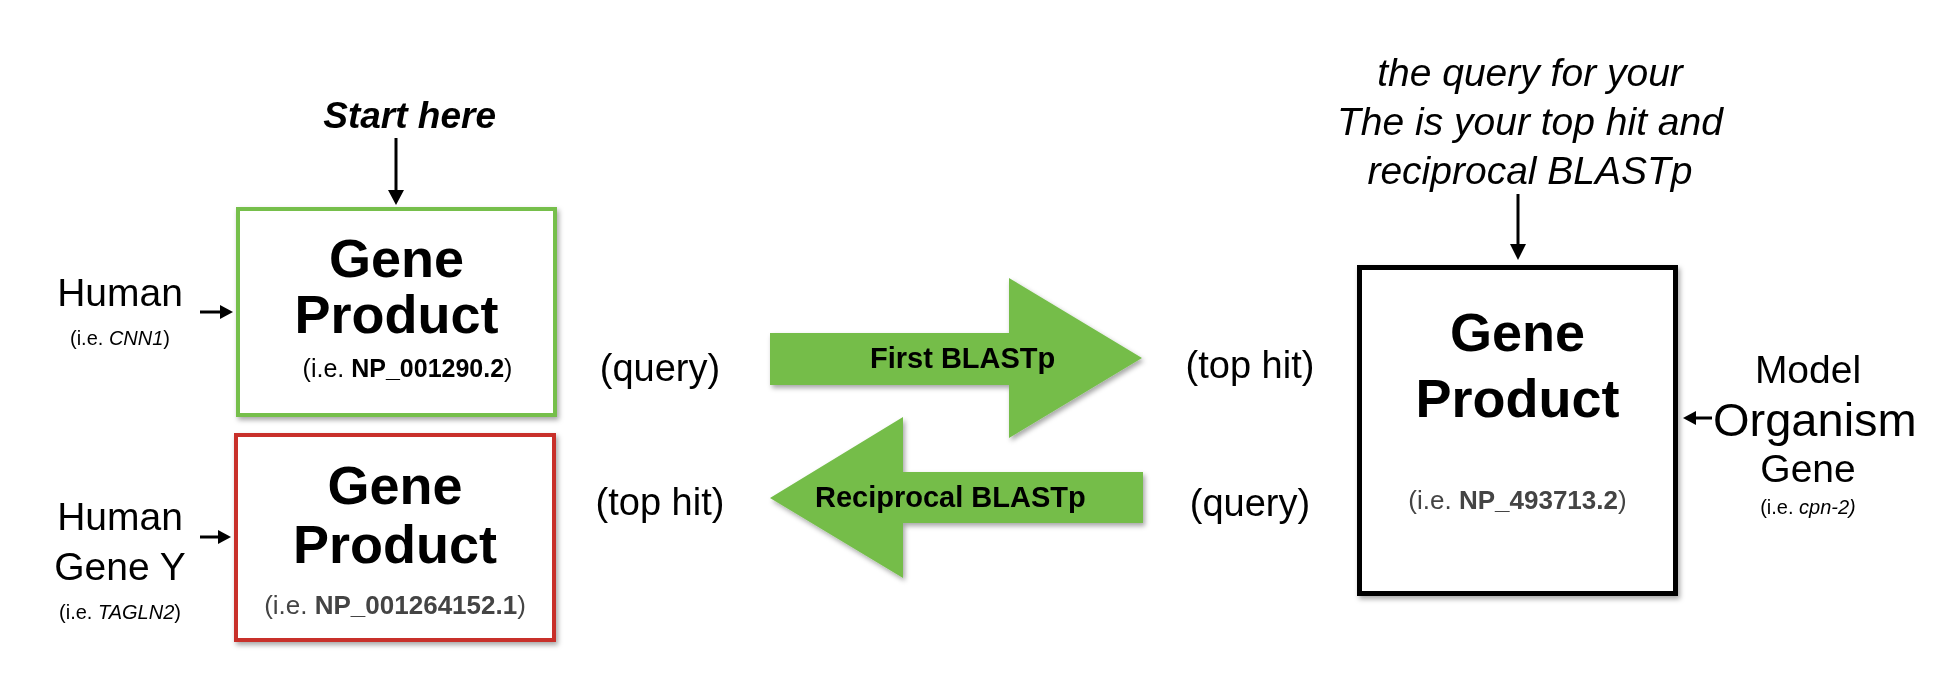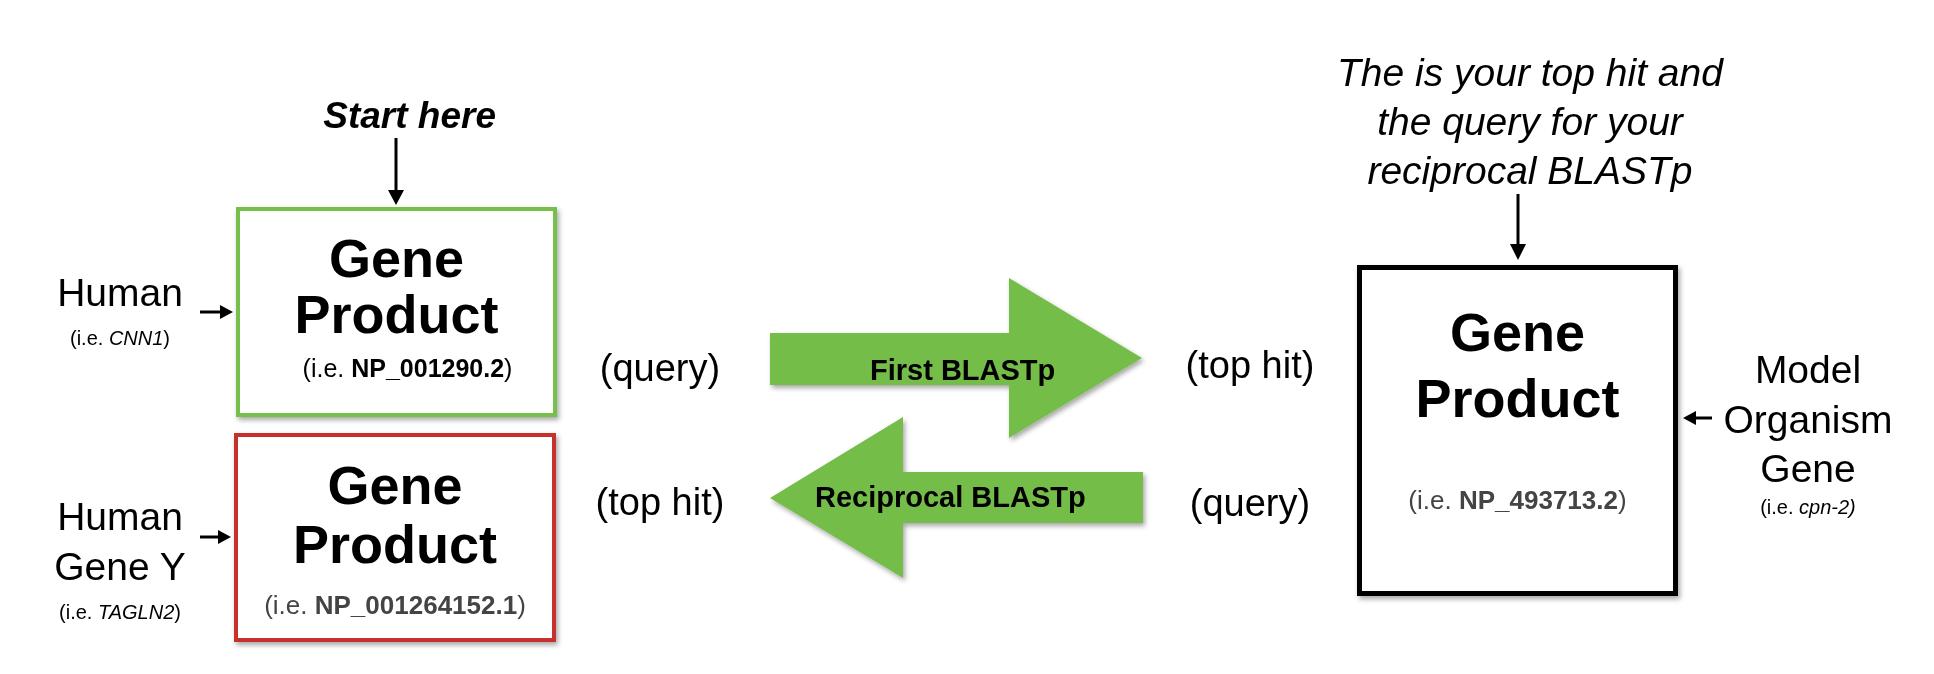--- a/index.html
+++ b/index.html
@@ -53,28 +53,28 @@
     <line x1="200" y1="537" x2="220" y2="537" stroke="#000" stroke-width="3"></line>
     <polygon points="218,530 218,544 231,537" fill="#000"></polygon>
   </g>
 
   <g>
     <line x1="1712" y1="418" x2="1694" y2="418" stroke="#000" stroke-width="3"></line>
     <polygon points="1696,411 1696,425 1683,418" fill="#000"></polygon>
   </g>
 </svg>
 
-<div class="arrow-text" style="left:870px; top:344px;margin-top:12px;">First BLASTp</div>
+<div class="arrow-text" style="left:870px; top:344px;">First BLASTp</div>
 <div class="arrow-text" style="left:815px; top:483px;">Reciprocal BLASTp</div>
 
 <div class="lbl" style="left:296px; width:200px; top:97px; font-weight:bold; font-style:italic; font-size:37px;text-align:right;">Start here</div>
 
 <div style="position:absolute; left:1290px; width:480px; top:48px; text-align:center; font-style:italic; font-size:39px; line-height:49px; font-weight:300;">
+  <div>the query for your</div>
   <div>The is your top hit and</div>
-  <div>the query for your</div>
   <div>reciprocal BLASTp</div>
 </div>
 
 <div class="box box-green" style="border-color: rgb(118, 191, 75);">
   <div class="gp" style="top:20px;">Gene</div>
   <div class="gp" style="top:76px;">Product</div>
   <div class="sub" style="top:145px;margin-left:22px;">
     <span>(i.e. </span><b>NP_001290.2</b><span>)</span>
   </div>
 </div>
@@ -105,21 +105,21 @@
 <div style="position:absolute; left:10px; width:220px; top:492px; text-align:center;">
   <div class="lbl" style="position:static; font-size:39px; line-height:50px;">Human</div>
   <div class="lbl" style="position:static; font-size:39px; line-height:50px;">Gene Y</div>
   <div class="lbl lbl-sm" style="position:static; line-height:40px;">
     <span>(i.e. </span><span class="ital">TAGLN2</span><span>)</span>
   </div>
 </div>
 
 <div style="position:absolute; left:1713px; width:190px; top:345px; text-align:center;">
   <div class="lbl" style="position:static; font-size:39px; line-height:50px;">Model</div>
-  <div class="lbl" style="position:static; font-size:39px; line-height:50px;">Organism</div>
+  <div class="lbl" style="position:static; font-size:47px; line-height:50px;">Organism</div>
   <div class="lbl" style="position:static; font-size:39px; line-height:48px;">Gene</div>
   <div class="lbl lbl-sm" style="position:static; line-height:28px;">
     <span>(i.e. </span><span class="ital">cpn-2)</span>
   </div>
 </div>
 
 <div class="lbl" style="left:590px; width:140px; top:349px;">(query)</div>
 <div class="lbl" style="left:585px; width:150px; top:483px;">(top hit)</div>
 <div class="lbl" style="left:1175px; width:150px; top:346px;">(top hit)</div>
 <div class="lbl" style="left:1180px; width:140px; top:484px;">(query)</div>

